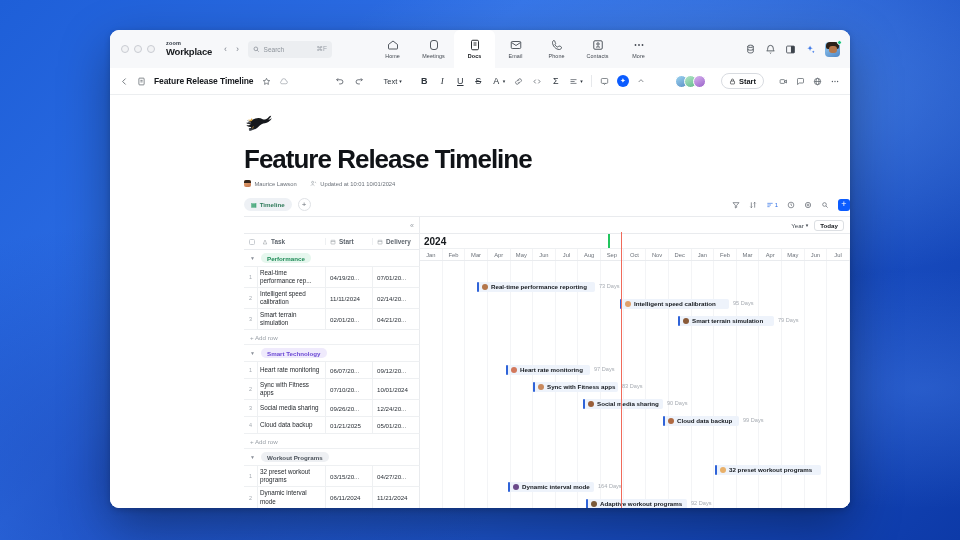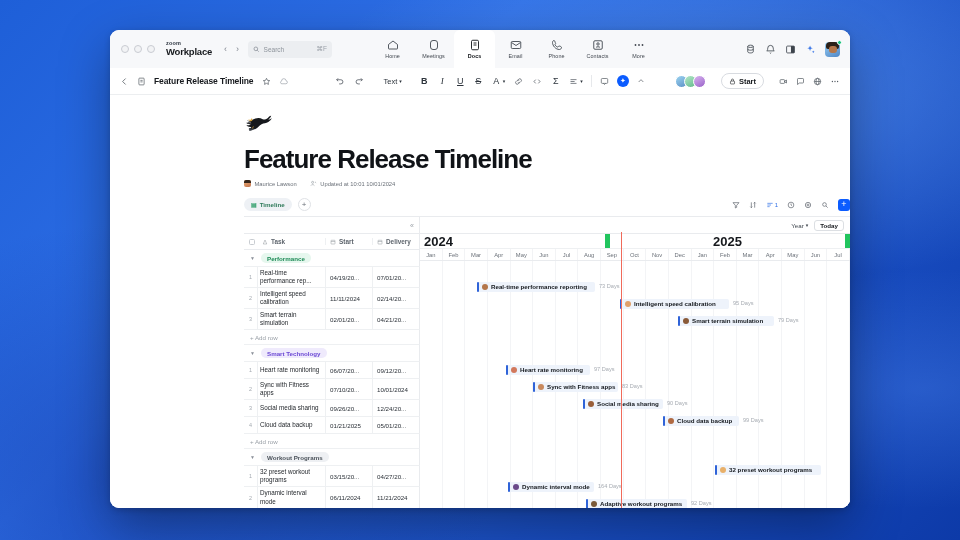--- a/index.html
+++ b/index.html
@@ -169,21 +169,21 @@
   }
   .addrow { height: 15px; display:flex; align-items:center; gap:3px; padding-left: 6px; font-size: 6.2px; color: #9aa0a7; border-bottom: 1px solid #eef0f2; border-right:1px solid #e9ebee; }
 
   
   .gantt-pane { flex: 1; position: relative; background: #fff; overflow: hidden; }
   .gantt-topbar { height: 16px; display: flex; align-items: center; justify-content: flex-end; gap: 6px; padding-right: 6px; }
   .yearsel { display:flex; align-items:center; gap:2px; font-size: 6.2px; color: #3d444c; }
   .todaybtn { border: 1px solid #dcdfe3; border-radius: 3px; height: 11px; padding: 0 5px; font-size: 6.2px; color: #16191d; display:flex; align-items:center; font-weight:600; }
 
   .gantt-years { display: flex; height: 15px; border-top: 1px solid #e9ebee; }
-  .yr { display: flex; align-items: center; font-size: 13px; font-weight: 700; color: #16191d; padding-left: 4px; border-right: 5px solid #22c55e; }
+  .yr { display: flex; align-items: center; font-size: 10px; font-weight: 700; color: #16191d; padding-left: 4px; border-right: 2px solid #22c55e; }
   .gantt-months { display: flex; height: 13px; border-top: 1px solid #eef0f2; border-bottom: 1px solid #e9ebee; }
   .mo { display: flex; align-items: center; justify-content: center; font-size: 5.8px; color: #6b7179; border-right: 1px solid #f2f3f5; }
 
   .gantt-rows { position: relative; }
   .gcols { position: absolute; inset: 0; display: flex; pointer-events: none; }
   .gcol { border-right: 1px solid #f3f4f6; }
   .grow { height: 17px; position: relative; }
   .grow.grp { height: 17px; }
   .grow.add { height: 15px; }
 
@@ -651,21 +651,20 @@
             <div class="gantt-topbar">
               <span class="yearsel">
                 <span>Year</span>
                 <span style="font-size:5px">▾</span>
               </span>
               <span class="todaybtn">Today</span>
             </div>
 
             <div class="gantt-years">
               <span class="yr" style="width:44.2%">2024</span>
-              <span class="yr" style="width:55.8%;justify-content:center;padding-left:0">2025</span>
             </div>
 
             <div class="gantt-months">
               <span class="mo" style="width:5.2632%">Jan</span>
               <span class="mo" style="width:5.2632%">Feb</span>
               <span class="mo" style="width:5.2632%">Mar</span>
               <span class="mo" style="width:5.2632%">Apr</span>
               <span class="mo" style="width:5.2632%">May</span>
               <span class="mo" style="width:5.2632%">Jun</span>
               <span class="mo" style="width:5.2632%">Jul</span>

